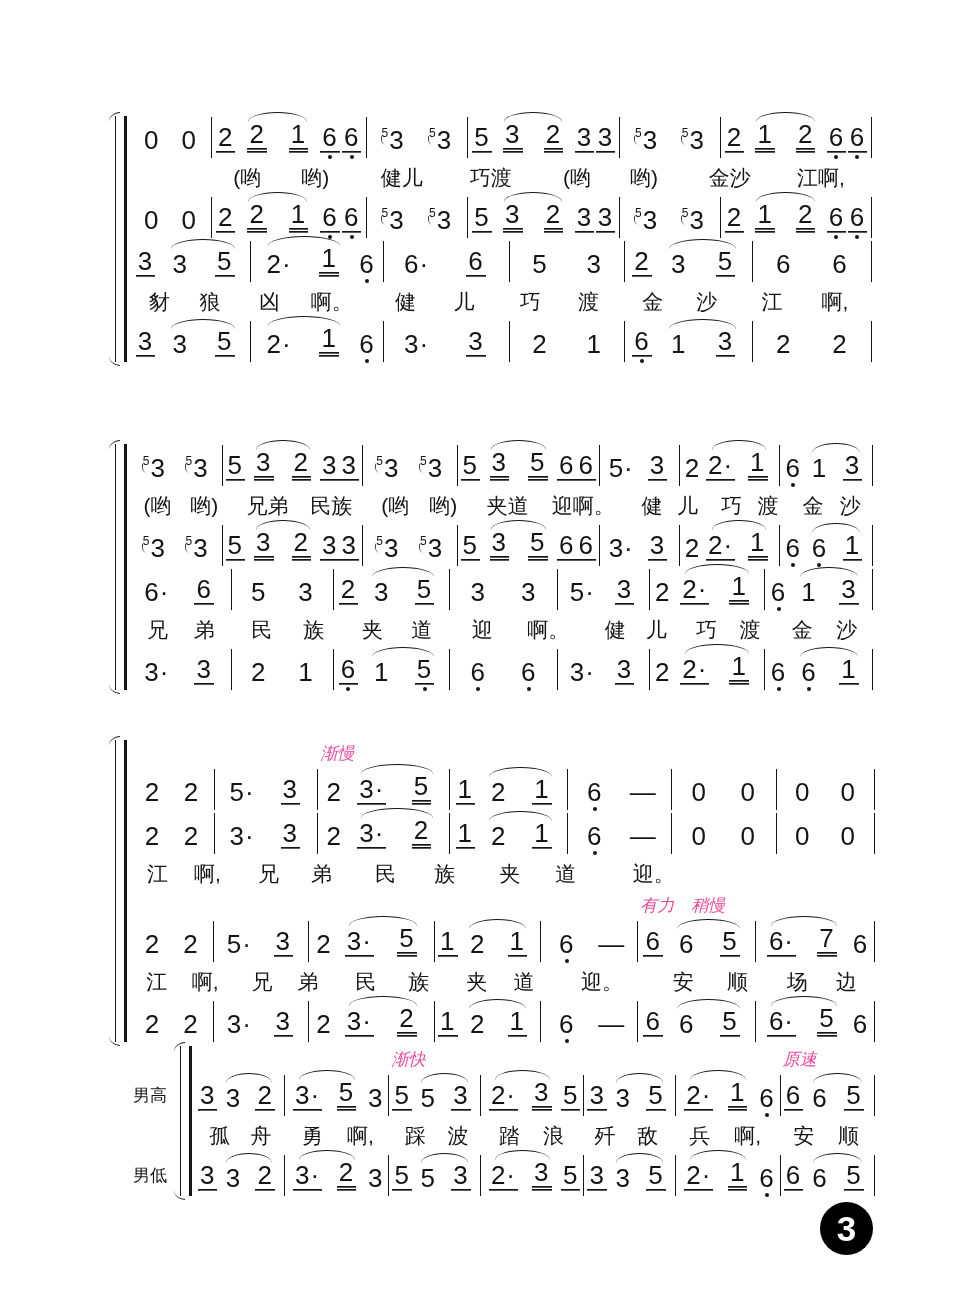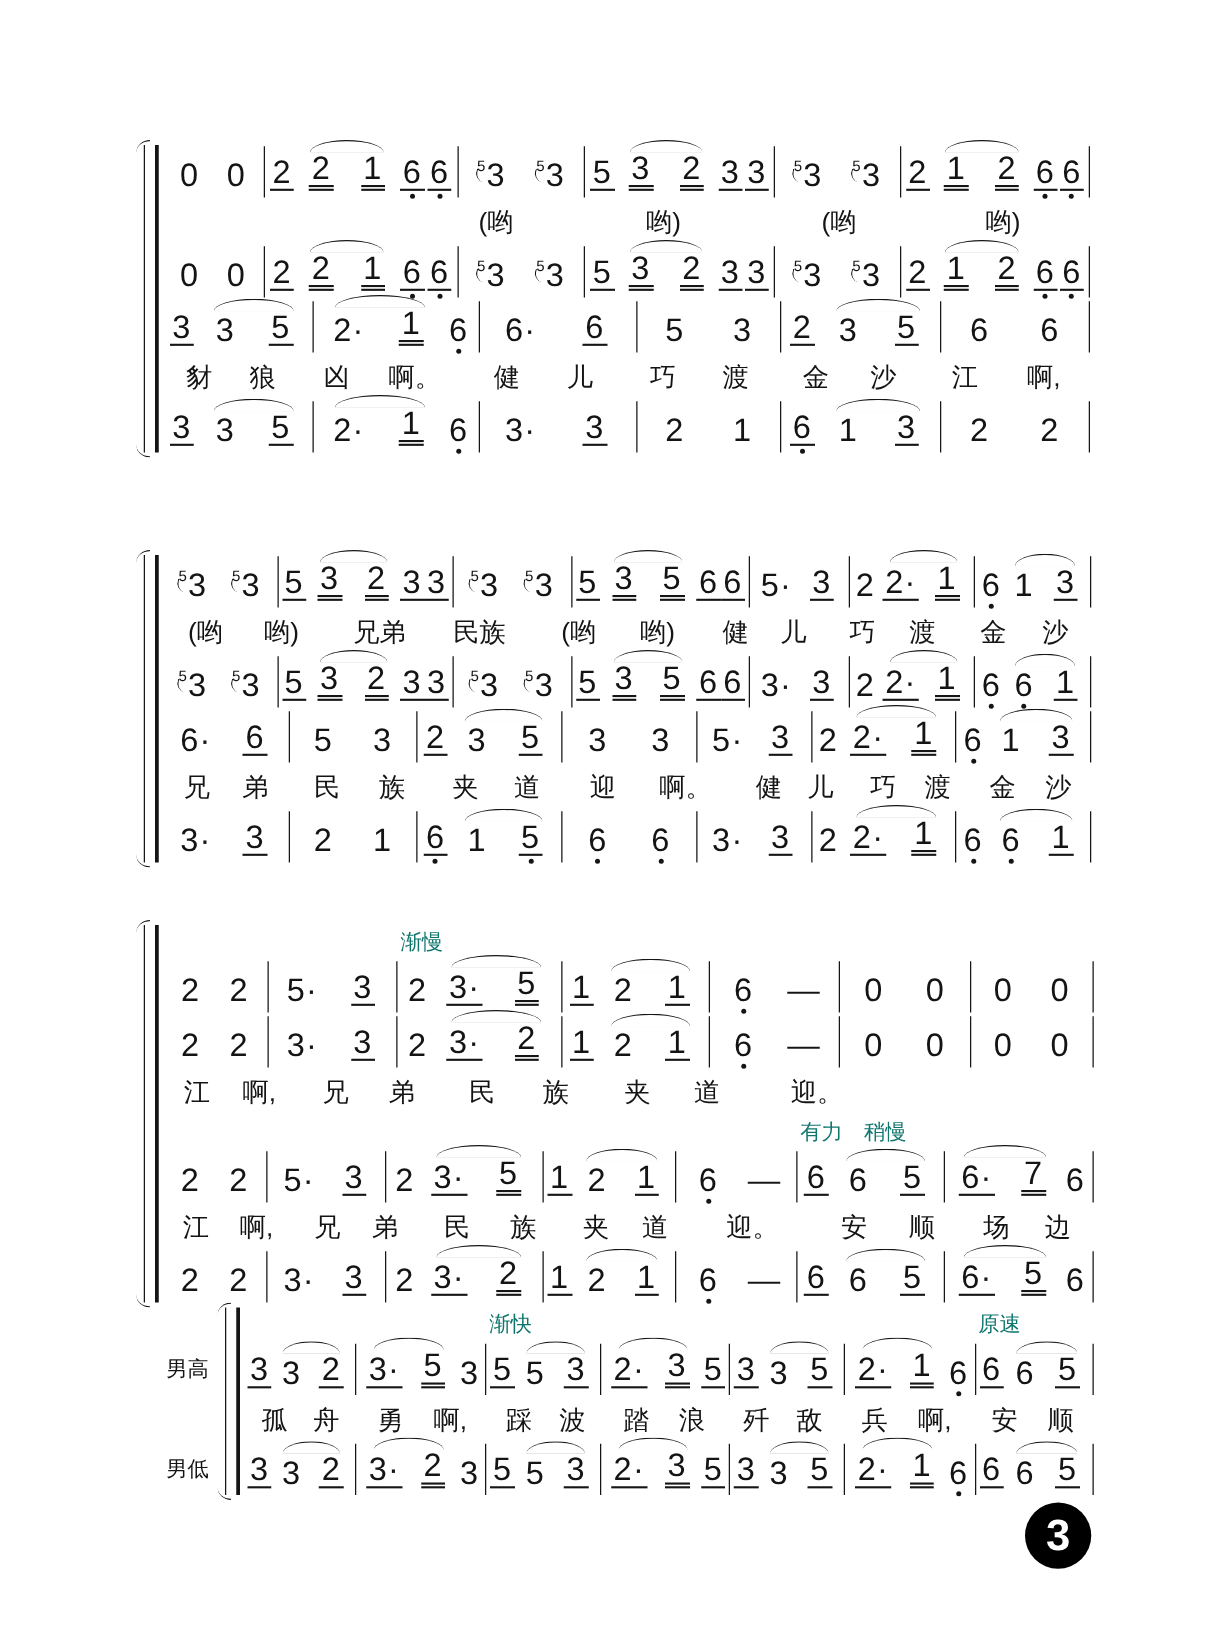--- a/index.html
+++ b/index.html
@@ -38,21 +38,21 @@
     width:4px;height:4px;background:#151515;border-radius:50%;}
 
   .grace{font-size:12px;line-height:1;position:relative;top:-12px;margin-right:1px;display:inline-block;}
   .grace::after{content:'';position:absolute;left:-2px;bottom:-6px;width:7px;height:9px;
     border-left:1.3px solid #151515;border-bottom-left-radius:8px;transform:rotate(18deg);}
 
   .slurg{display:flex;justify-content:space-around;position:relative;}
   .slurg::before{content:'';position:absolute;top:-9px;left:14%;right:14%;height:9px;
     border-top:1.8px solid #151515;border-radius:50% 50% 0 0 / 100% 100% 0 0;}
 
-  .tmark{position:absolute;top:-27px;left:2px;font-size:17px;white-space:nowrap;color:#0f766e;}
+  .tmark{position:absolute;top:-27px;left:2px;font-size:17px;white-space:nowrap;color:#ec4899;font-style:italic;}
   .vlabel{position:absolute;left:-62px;top:50%;transform:translateY(-50%);
     font-size:17px;white-space:nowrap;width:46px;text-align:justify;}
   .syl{font-size:21px;white-space:nowrap;}
 
   .pagenum{position:absolute;left:820px;top:1202px;width:53px;height:53px;border-radius:50%;
     background:#000;color:#fff;font-size:35px;font-weight:bold;
     display:flex;align-items:center;justify-content:center;}
 </style>
 </head>
 <body>
@@ -142,23 +142,31 @@
             <span class="nb u1 b1"><span class="tx">6</span></span>
           </span>
         </div>
       </div>
       <div class="lrow">
         <div class="lmeasure" style="flex-grow: 102;"></div>
         <div class="lmeasure" style="flex-grow: 115;">
           <span class="syl">(哟</span>
           <span class="syl">哟)</span>
         </div>
+        <div class="lmeasure" style="flex-grow: 135;">
+          <span class="syl">健儿</span>
+          <span class="syl">巧渡</span>
+        </div>
         <div class="lmeasure" style="flex-grow: 112;">
           <span class="syl">(哟</span>
           <span class="syl">哟)</span>
+        </div>
+        <div class="lmeasure" style="flex-grow: 133;">
+          <span class="syl">金沙</span>
+          <span class="syl">江啊,</span>
         </div>
       </div>
       <div class="nrow">
         <div class="measure" style="flex-grow: 102;">
           <span class="note">
             <span class="nb"><span class="tx">0</span></span>
           </span>
           <span class="note">
             <span class="nb"><span class="tx">0</span></span>
           </span>
@@ -491,20 +499,24 @@
           <span class="syl">(哟</span>
           <span class="syl">哟)</span>
         </div>
         <div class="lmeasure" style="flex-grow: 125;">
           <span class="syl">兄弟</span>
           <span class="syl">民族</span>
         </div>
         <div class="lmeasure" style="flex-grow: 115;">
           <span class="syl">(哟</span>
           <span class="syl">哟)</span>
+        </div>
+        <div class="lmeasure" style="flex-grow: 132;">
+          <span class="syl">夹道</span>
+          <span class="syl">迎啊。</span>
         </div>
         <div class="lmeasure" style="flex-grow: 83;">
           <span class="syl">健</span>
           <span class="syl">儿</span>
         </div>
         <div class="lmeasure" style="flex-grow: 89;">
           <span class="syl">巧</span>
           <span class="syl">渡</span>
         </div>
         <div class="lmeasure" style="flex-grow: 94;">

